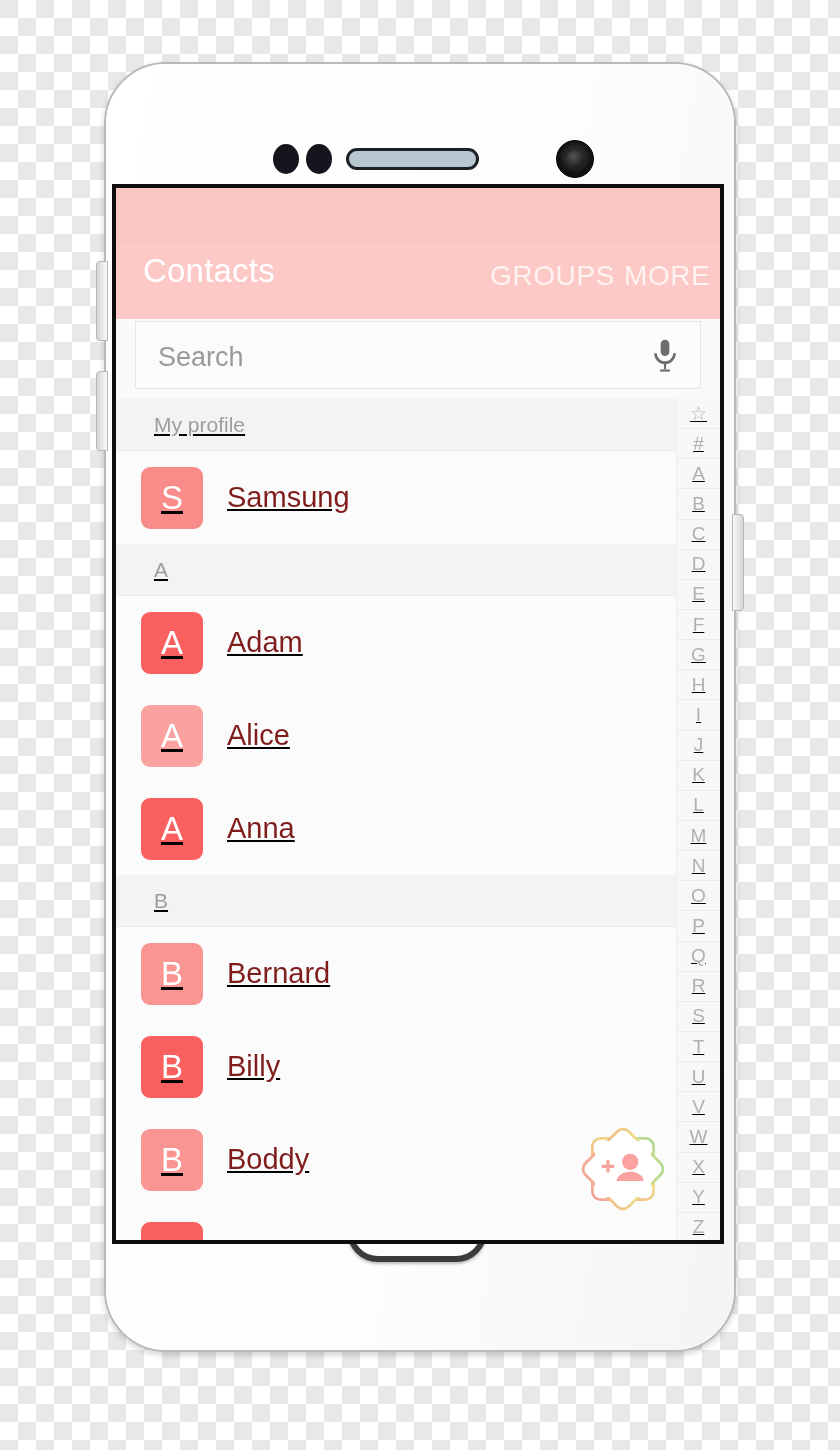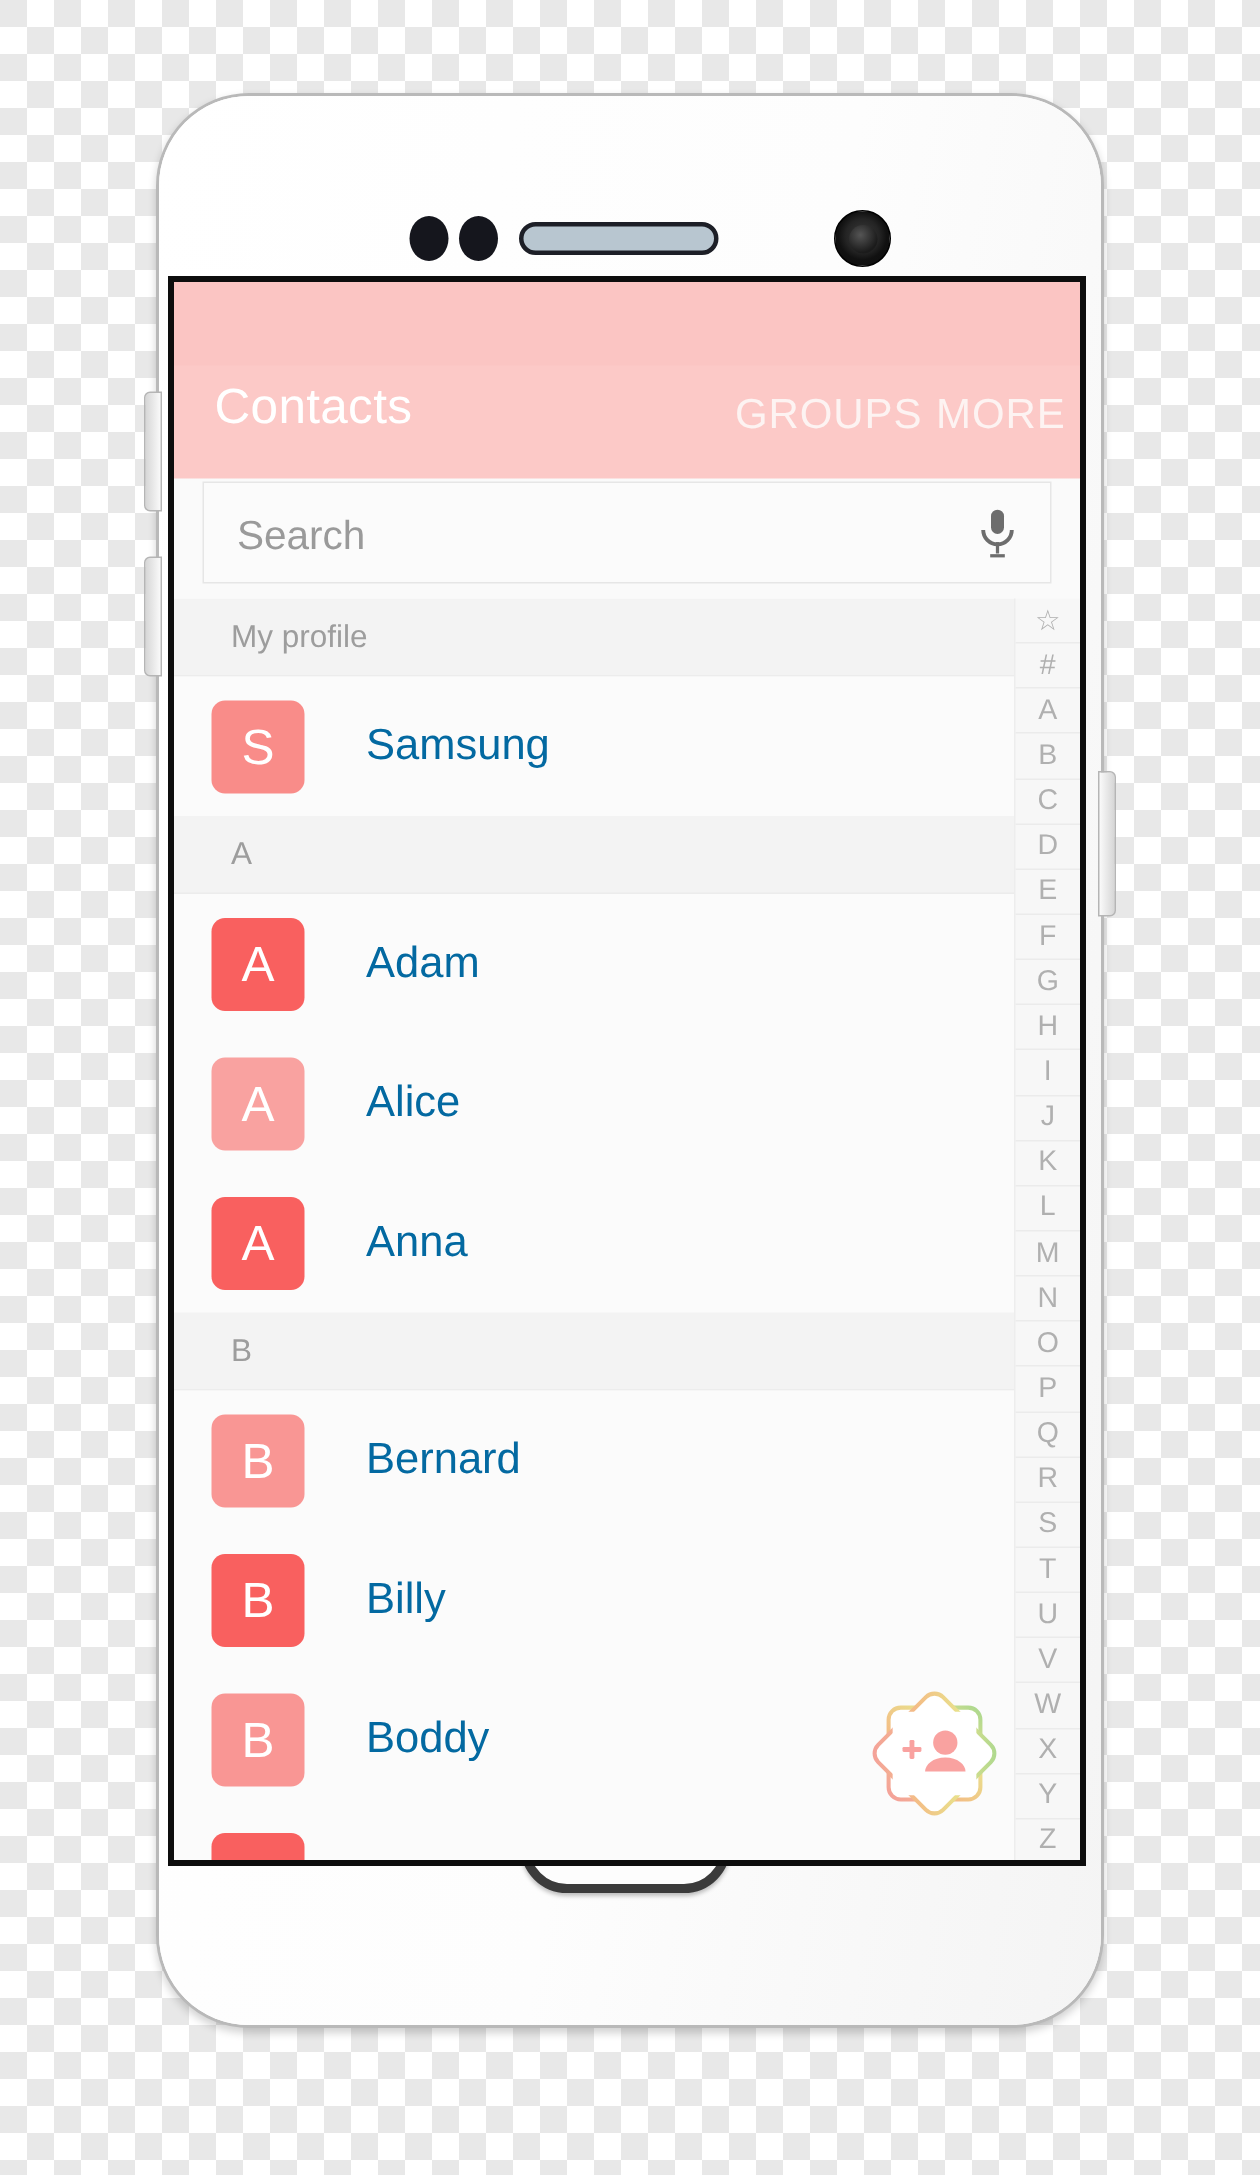--- a/index.html
+++ b/index.html
@@ -54,21 +54,21 @@
   
   .side-btn{position:absolute;background:linear-gradient(90deg,#d6d6d6,#fafafa);border:1px solid #b5b5b5;}
   #vol-up{left:-10px;top:197px;width:10px;height:78px;border-radius:4px 0 0 4px;}
   #vol-down{left:-10px;top:307px;width:10px;height:78px;border-radius:4px 0 0 4px;}
   #power-btn{right:-10px;top:450px;width:10px;height:95px;border-radius:0 4px 4px 0;
              background:linear-gradient(270deg,#d6d6d6,#fafafa);}
 
   
   #screen{
     position:absolute;left:6px;top:120px;width:612px;height:1060px;
-    background:#fafafa;border:4px solid #0d0d0d;box-sizing:border-box;overflow:hidden;
+    background:#fafafa;border:4px solid #0d0d0d;box-sizing:border-box;overflow:hidden;text-decoration:underline;
   }
 
   
   #app-bar{
     position:relative;height:131px;
     background:linear-gradient(180deg,#fbc5c3 0%, #fbc5c3 42%, #fcc9c7 43%, #fcc9c7 100%);
   }
   #app-title{
     position:absolute;left:27px;top:66px;font-size:33px;color:#ffffff;letter-spacing:.2px;
     line-height:1;font-weight:400;
@@ -105,21 +105,21 @@
 
   .contact-row{
     height:93px;display:flex;align-items:center;padding-left:25px;
     box-sizing:border-box;background:#fbfbfb;
   }
   .avatar{
     width:62px;height:62px;border-radius:9px;flex:0 0 auto;
     display:flex;align-items:center;justify-content:center;
     color:#ffffff;font-size:33px;line-height:1;
   }
-  .contact-name{margin-left:41px;font-size:29px;color:#0369a1;}
+  .contact-name{margin-left:24px;font-size:29px;color:#7f1d1d;}
 
   
   #index-strip{
     width:43px;flex:0 0 auto;background:#f7f7f7;border-left:1px solid #ededed;
     display:flex;flex-direction:column;
   }
   .index-item{
     flex:1 1 0;display:flex;align-items:center;justify-content:center;
     font-size:19px;color:#b0b0b0;border-bottom:1px solid #ebebeb;
   }

